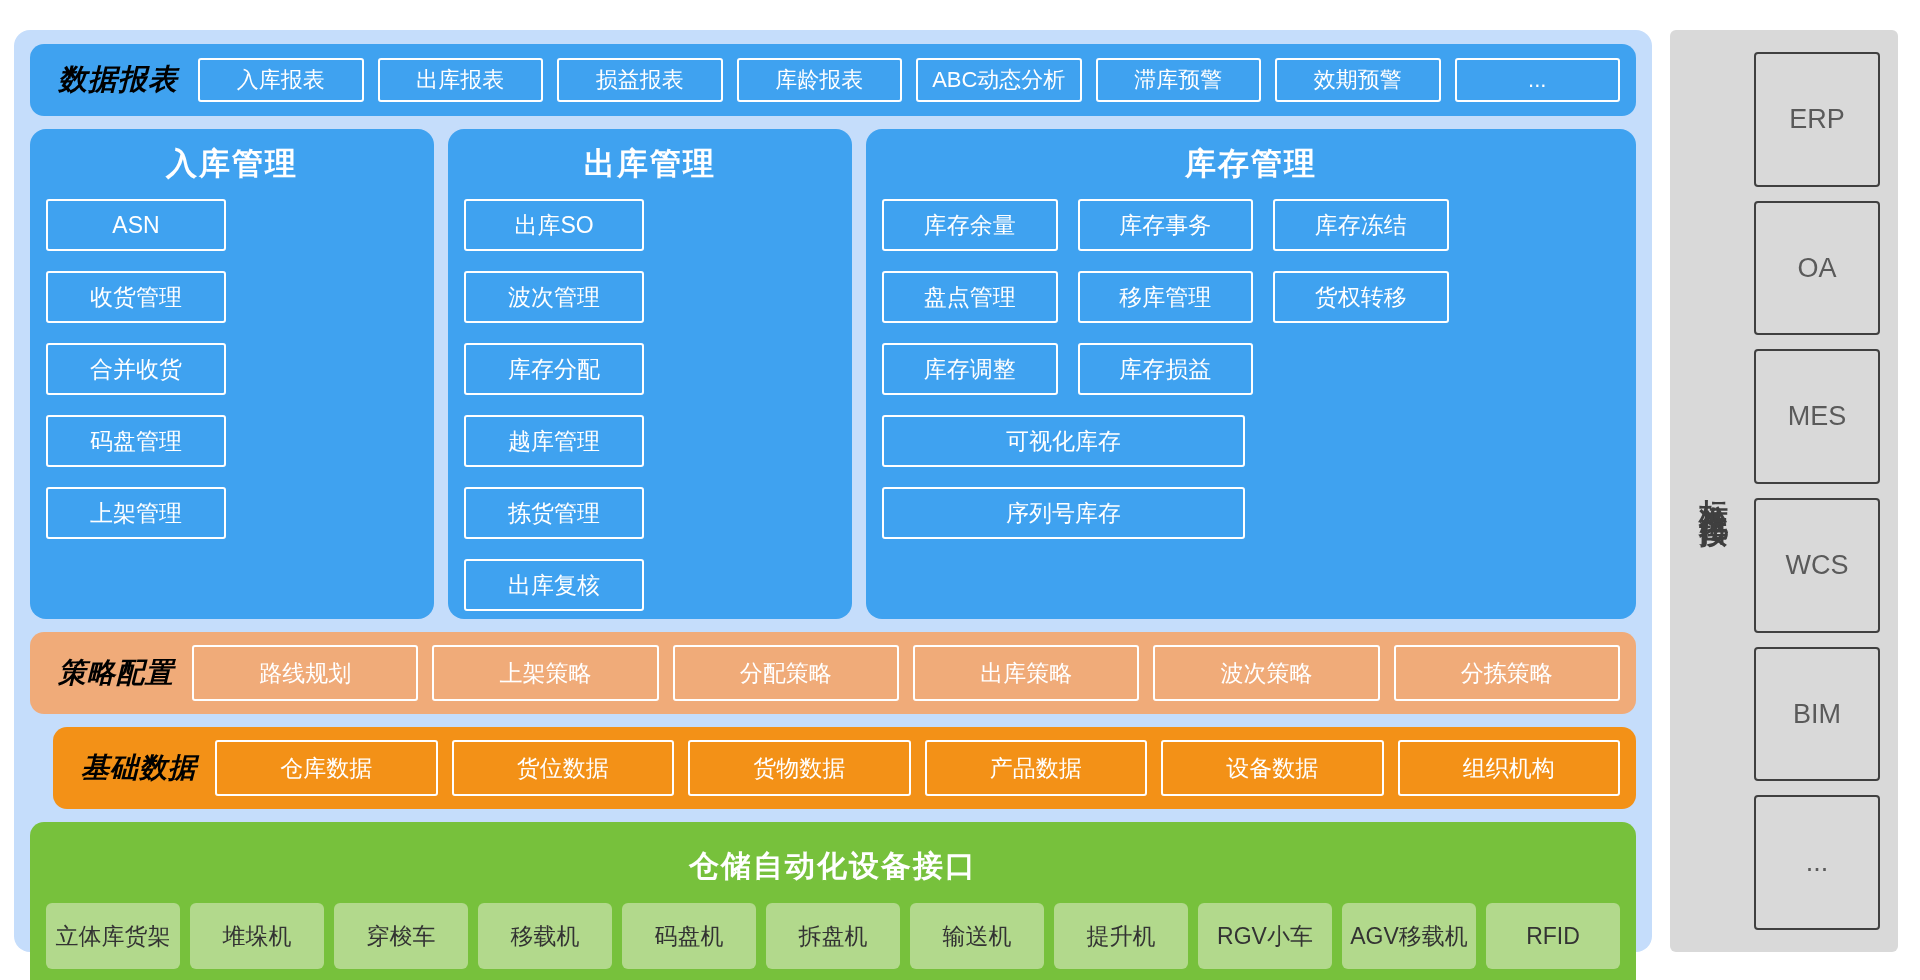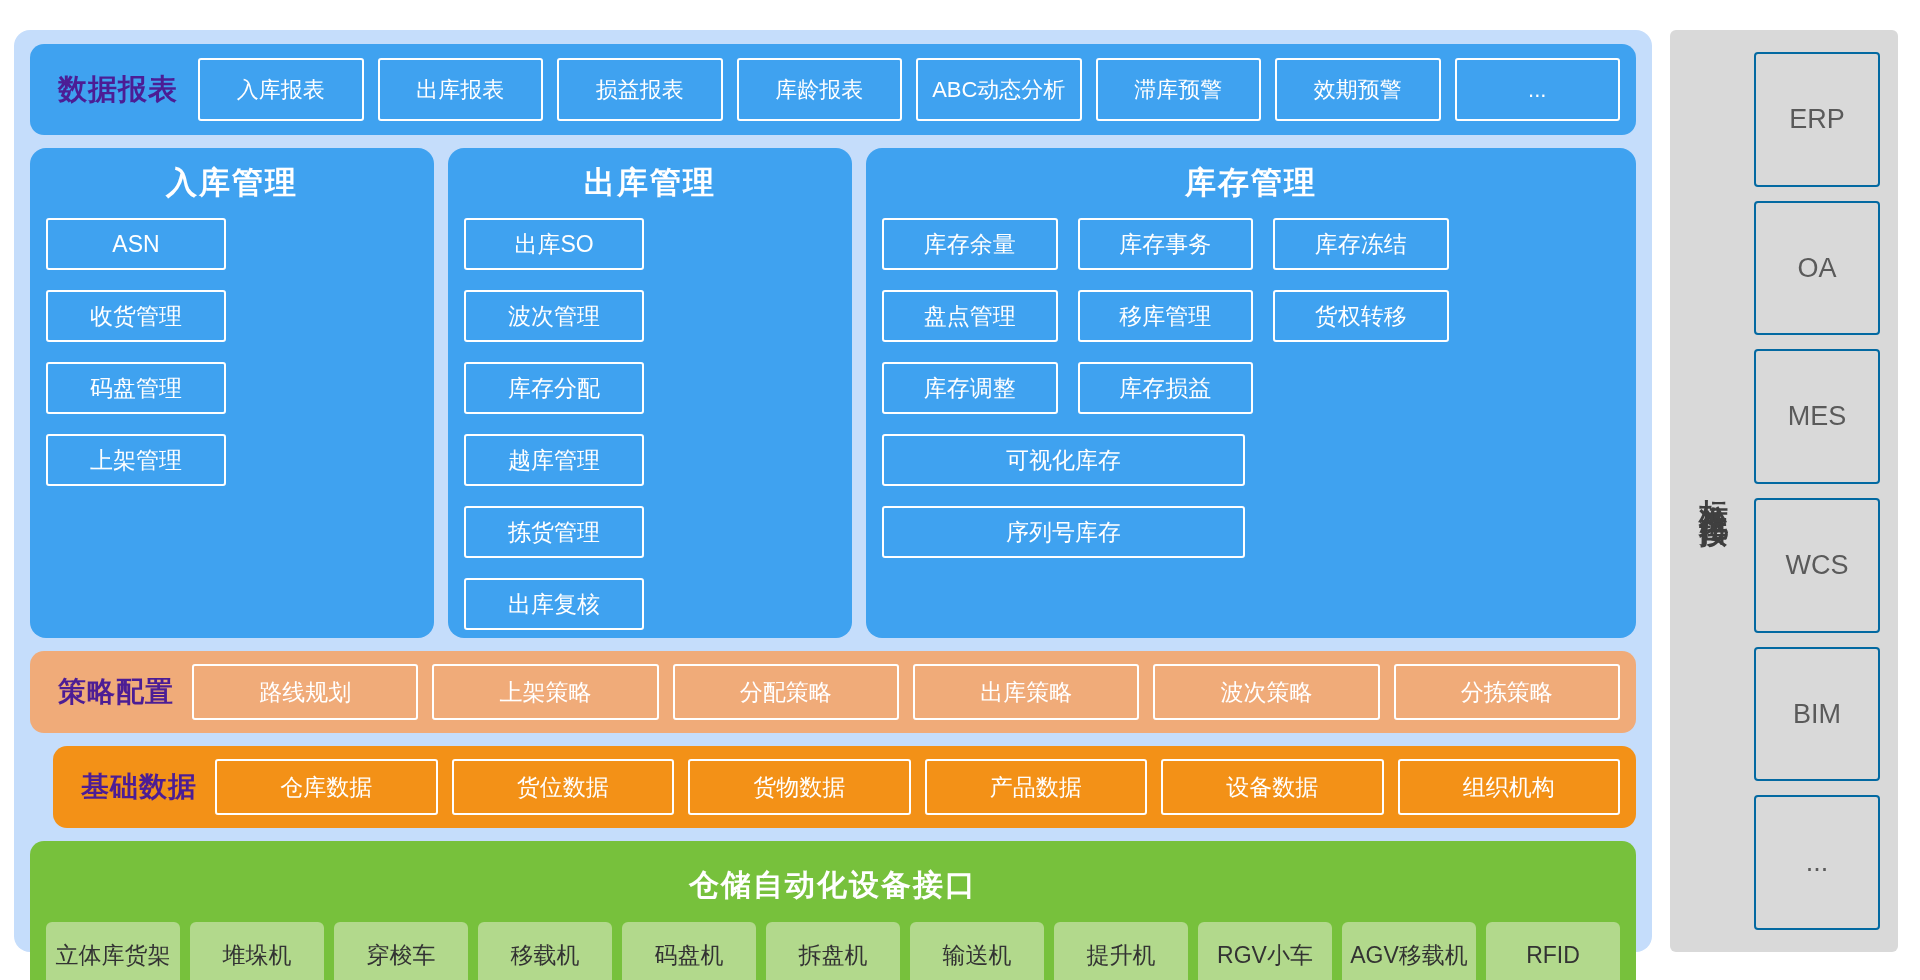--- a/index.html
+++ b/index.html
@@ -45,40 +45,41 @@
   .band-green  { background: #77c13c; }
 
   
   .reports-row {
     display: flex;
     align-items: center;
     gap: 14px;
     padding: 14px 16px;
   }
   .band-title {
-    color: #4c1d95;
+    color: #000000;
     font-weight: bold;
     white-space: nowrap;
     letter-spacing: 1px;
+    font-style: italic;
   }
   .reports-row .band-title { font-size: 29px; padding: 0 6px 0 12px; }
 
   .chip {
     border: 2px solid #ffffff;
     color: #ffffff;
     border-radius: 3px;
     display: flex;
     align-items: center;
     justify-content: center;
     white-space: nowrap;
     box-sizing: border-box;
   }
   .reports-row .chip {
     flex: 1 1 0;
-    height: 63px;
+    height: 44px;
     font-size: 22px;
   }
 
   
   .mgmt-row {
     display: flex;
     gap: 14px;
     align-items: stretch;
   }
   .mgmt-col {
@@ -209,21 +210,21 @@
     white-space: nowrap;
   }
   .sidebar-items {
     flex: 1 1 auto;
     display: flex;
     flex-direction: column;
     gap: 14px;
   }
   .sidebar-chip {
     flex: 1 1 0;
-    border: 2px solid #0369a1;
+    border: 2px solid #404040;
     border-radius: 4px;
     background: #d9d9d9;
     color: #5a5a5a;
     font-size: 27px;
     display: flex;
     align-items: center;
     justify-content: center;
   }
 </style>
 </head>
@@ -245,20 +246,21 @@
       <div class="chip">...</div>
     </div>
 
     <div class="mgmt-row">
 
       <div class="mgmt-col col-in">
         <div class="mgmt-title">入库管理</div>
         <div class="mgmt-grid">
           <div class="chip">ASN</div>
           <div class="chip">收货管理</div>
+          <div class="chip">合并收货</div>
           <div class="chip">码盘管理</div>
           <div class="chip">上架管理</div>
           <div class="spacer-half"></div>
         </div>
       </div>
 
       <div class="mgmt-col col-out">
         <div class="mgmt-title">出库管理</div>
         <div class="mgmt-grid">
           <div class="chip">出库SO</div>

